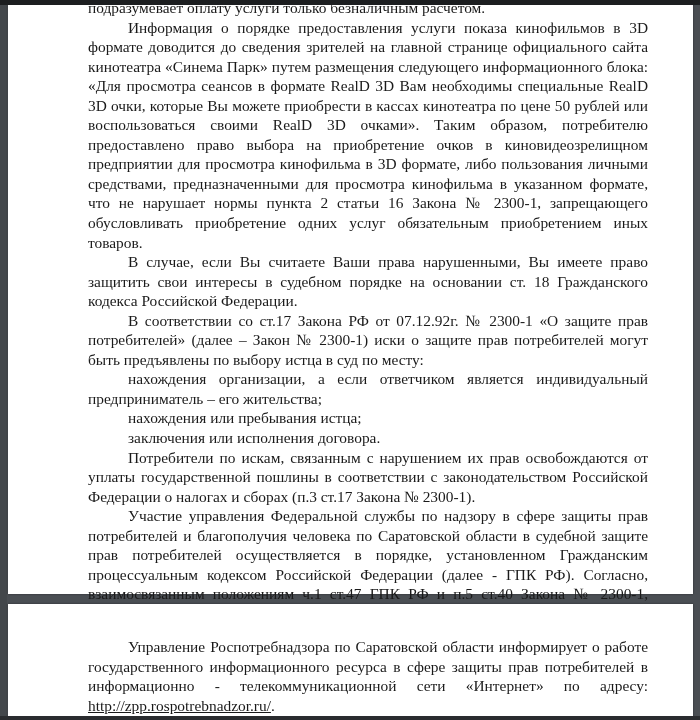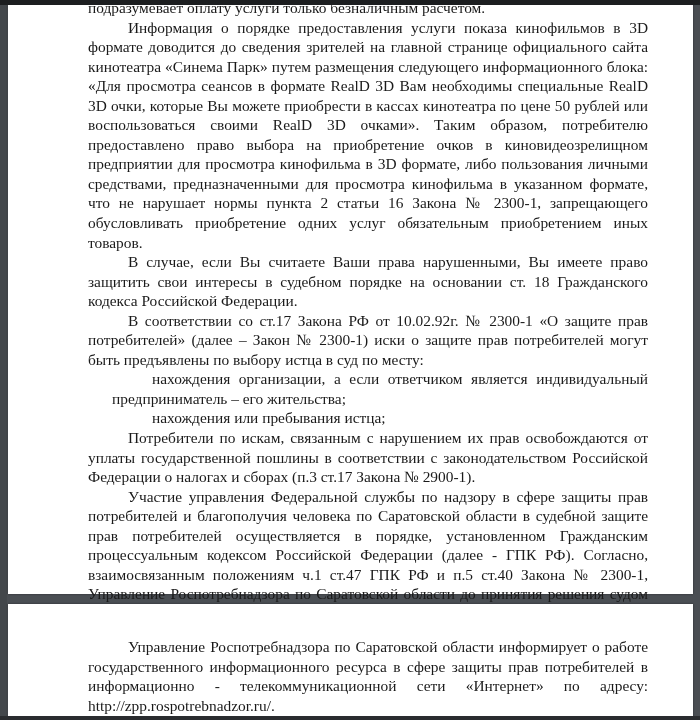--- a/index.html
+++ b/index.html
@@ -24,42 +24,43 @@
   #page-1 { top: -20px; height: 614px; }
   #page-2 { top: 604px; height: 140px; }
   .text-col {
     position: absolute; left: 80px; width: 560px;
     font-size: 15.4px; line-height: 19.55px; text-align: justify;
   }
   #page-1 .text-col { top: 18px; }
   #page-2 .text-col { top: 33px; }
   .para { margin: 0; text-indent: 40px; }
   .para.noindent { text-indent: 0; }
-  .para.list { text-indent: 40px; margin-left: 24px; }
-  .link { color: #1a1a1a; }
+  .para.list { text-indent: 40px; }
+  .link { color: #1a1a1a; text-decoration: underline; }
   .bottom-bar {
     position: absolute; left: 0; top: 716px; width: 700px; height: 4px;
     background: #2a2c2f; z-index: 5;
   }
 </style>
 </head>
 <body>
 
 <div class="left-rail"></div>
 <div class="top-bar"></div>
 
 <div class="page" id="page-1">
   <div class="text-col">
     <p class="para noindent">подразумевает оплату услуги только безналичным расчетом.</p>
     <p class="para">Информация о порядке предоставления услуги показа кинофильмов в 3D формате доводится до сведения зрителей на главной странице официального сайта кинотеатра «Синема Парк» путем размещения следующего информационного блока: «Для просмотра сеансов в формате RealD 3D Вам необходимы специальные RealD 3D очки, которые Вы можете приобрести в кассах кинотеатра по цене 50 рублей или воспользоваться своими RealD 3D очками». Таким образом, потребителю предоставлено право выбора на приобретение очков в киновидеозрелищном предприятии для просмотра кинофильма в 3D формате, либо пользования личными  средствами, предназначенными для просмотра кинофильма в указанном формате, что не нарушает нормы пункта 2 статьи 16 Закона № 2300-1, запрещающего обусловливать приобретение одних услуг обязательным приобретением иных товаров.</p>
     <p class="para">В случае, если Вы считаете Ваши права нарушенными, Вы имеете право защитить свои интересы  в судебном порядке на основании ст. 18 Гражданского кодекса Российской Федерации.</p>
-    <p class="para">В соответствии со ст.17 Закона РФ от 10.02.92г. № 2300-1 «О защите прав потребителей» (далее – Закон № 2300-1) иски о защите прав потребителей могут быть предъявлены по выбору истца в суд по месту:</p>
+    <p class="para">В соответствии со ст.17 Закона РФ от 07.12.92г. № 2300-1 «О защите прав потребителей» (далее – Закон № 2300-1) иски о защите прав потребителей могут быть предъявлены по выбору истца в суд по месту:</p>
     <p class="para list">нахождения организации, а если ответчиком является индивидуальный предприниматель – его жительства;</p>
     <p class="para list">нахождения или пребывания истца;</p>
-    <p class="para">Потребители по искам, связанным с нарушением их прав освобождаются от уплаты государственной пошлины в соответствии с законодательством Российской Федерации о налогах и сборах (п.3 ст.17 Закона № 2900-1).</p>
+    <p class="para list">заключения или исполнения договора.</p>
+    <p class="para">Потребители по искам, связанным с нарушением их прав освобождаются от уплаты государственной пошлины в соответствии с законодательством Российской Федерации о налогах и сборах (п.3 ст.17 Закона № 2300-1).</p>
     <p class="para">Участие управления Федеральной службы по надзору в сфере защиты прав потребителей и благополучия человека по Саратовской области в судебной защите прав потребителей осуществляется в порядке, установленном Гражданским процессуальным кодексом Российской Федерации (далее - ГПК РФ). Согласно, взаимосвязанным положениям ч.1 ст.47 ГПК РФ и п.5 ст.40 Закона № 2300-1, Управление Роспотребнадзора по Саратовской области до принятия решения судом первой инстанции может вступить в дело по своей инициативе или по инициативе лиц, участвующих в деле, для дачи заключения по делу.</p>
   </div>
 </div>
 
 <div class="page" id="page-2">
   <div class="text-col">
     <p class="para"><span>Управление Роспотребнадзора по Саратовской области информирует  о работе государственного  информационного  ресурса  в  сфере  защиты прав потребителей  в информационно - телекоммуникационной сети «Интернет» по адресу:</span> <a class="link">http://zpp.rospotrebnadzor.ru/</a><span>.</span></p>
     <p class="para">На портале Вы сможете  ознакомиться с  нормативной базой по защите прав</p>
   </div>
 </div>

